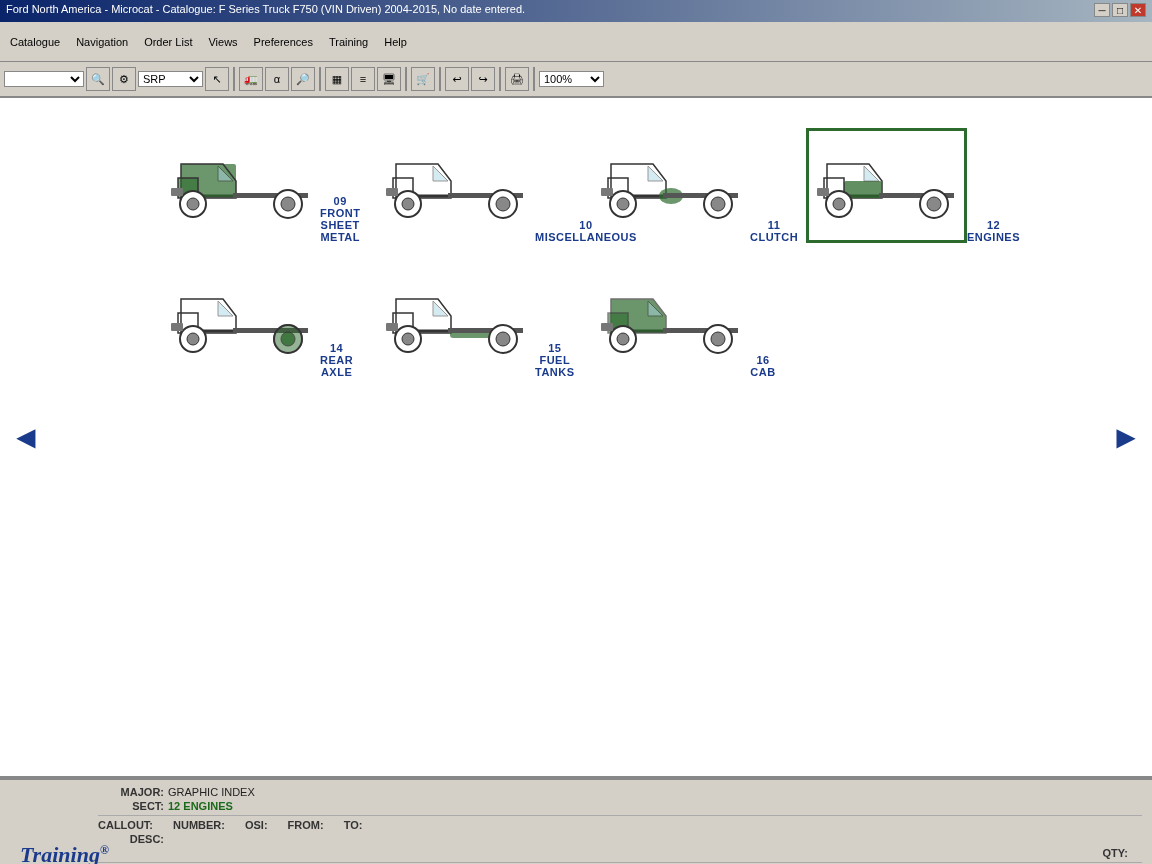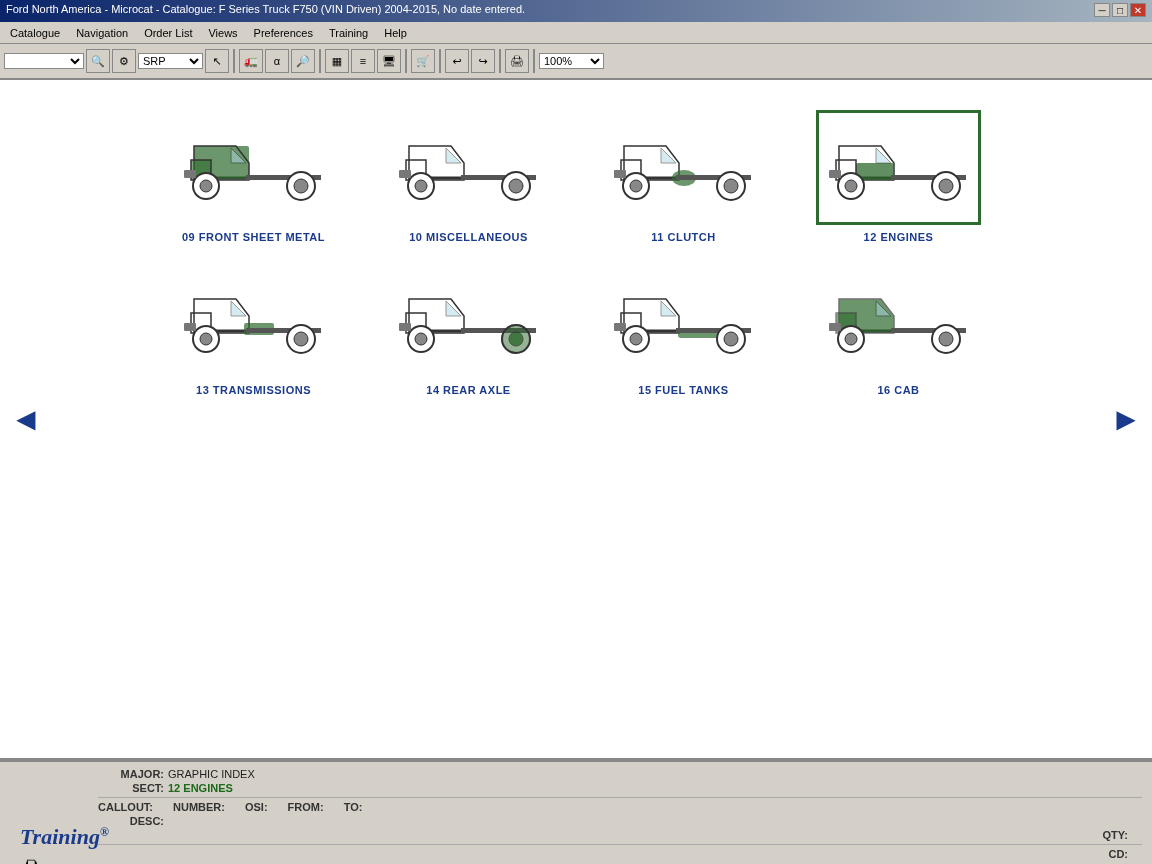--- a/index.html
+++ b/index.html
@@ -25,21 +25,21 @@
     }
     #titlebar .controls span.close { background: #c0392b; color: white; }
 
     
     #menubar {
       background: #d4d0c8;
       border-bottom: 1px solid #888;
       display: flex;
       align-items: center;
       padding: 2px 4px;
-      height: 22px;
+      height: 40px;
       gap: 4px;
     }
     #menubar span {
       padding: 2px 6px;
       font-size: 11px;
       cursor: pointer;
     }
 
     
     #toolbar {
@@ -90,22 +90,22 @@
     #category-grid {
       display: grid;
       grid-template-columns: repeat(4, 185px);
       gap: 20px 30px;
       padding: 30px 50px;
       justify-content: center;
     }
 
     .category-item {
       display: flex;
-      flex-direction: column;
-      align-items: center;
+      flex-direction: row;
+      align-items: flex-end;
       cursor: pointer;
     }
 
     .category-img {
       width: 165px;
       height: 115px;
       border: 2px solid transparent;
       display: flex;
       align-items: center;
       justify-content: center;
@@ -327,39 +327,20 @@
           <circle cx="125" cy="68" r="14" fill="white" stroke="#333" stroke-width="2"></circle>
           <circle cx="125" cy="68" r="7" fill="#888" stroke="#333" stroke-width="1"></circle>
           <circle cx="30" cy="68" r="13" fill="white" stroke="#333" stroke-width="2"></circle>
           <circle cx="30" cy="68" r="6" fill="#888" stroke="#333" stroke-width="1"></circle>
           <rect x="8" y="52" width="12" height="8" fill="#777" rx="1"></rect>
         </svg>
       </div>
       <div class="category-label">12  ENGINES</div>
     </div>
 
-    <div class="category-item">
-      <div class="category-img">
-        <svg class="truck-svg" viewBox="0 0 155 100" xmlns="http://www.w3.org/2000/svg">
-          <line x1="20" y1="60" x2="145" y2="60" stroke="#333" stroke-width="3"></line>
-          <path d="M18,30 L18,62 L73,62 L73,45 L60,28 L18,28 Z" fill="none" stroke="#333" stroke-width="1.5"></path>
-          <path d="M15,42 L35,42 L35,62 L15,62 Z" fill="none" stroke="#333" stroke-width="1.5"></path>
-          <path d="M55,30 L70,45 L55,45 Z" fill="lightblue" opacity="0.5" stroke="#333" stroke-width="1"></path>
-
-          <rect x="68" y="52" width="30" height="12" fill="#2d6a2d" opacity="0.7" rx="2"></rect>
-          <rect x="70" y="57" width="75" height="5" fill="#555"></rect>
-          <circle cx="125" cy="68" r="14" fill="white" stroke="#333" stroke-width="2"></circle>
-          <circle cx="125" cy="68" r="7" fill="#888" stroke="#333" stroke-width="1"></circle>
-          <circle cx="30" cy="68" r="13" fill="white" stroke="#333" stroke-width="2"></circle>
-          <circle cx="30" cy="68" r="6" fill="#888" stroke="#333" stroke-width="1"></circle>
-          <rect x="8" y="52" width="12" height="8" fill="#777" rx="1"></rect>
-        </svg>
-      </div>
-      <div class="category-label">13  TRANSMISSIONS</div>
-    </div>
 
     <div class="category-item">
       <div class="category-img">
         <svg class="truck-svg" viewBox="0 0 155 100" xmlns="http://www.w3.org/2000/svg">
           <line x1="20" y1="60" x2="145" y2="60" stroke="#333" stroke-width="3"></line>
           <path d="M18,30 L18,62 L73,62 L73,45 L60,28 L18,28 Z" fill="none" stroke="#333" stroke-width="1.5"></path>
           <path d="M15,42 L35,42 L35,62 L15,62 Z" fill="none" stroke="#333" stroke-width="1.5"></path>
           <path d="M55,30 L70,45 L55,45 Z" fill="lightblue" opacity="0.5" stroke="#333" stroke-width="1"></path>
           <rect x="70" y="57" width="75" height="5" fill="#555"></rect>
 

